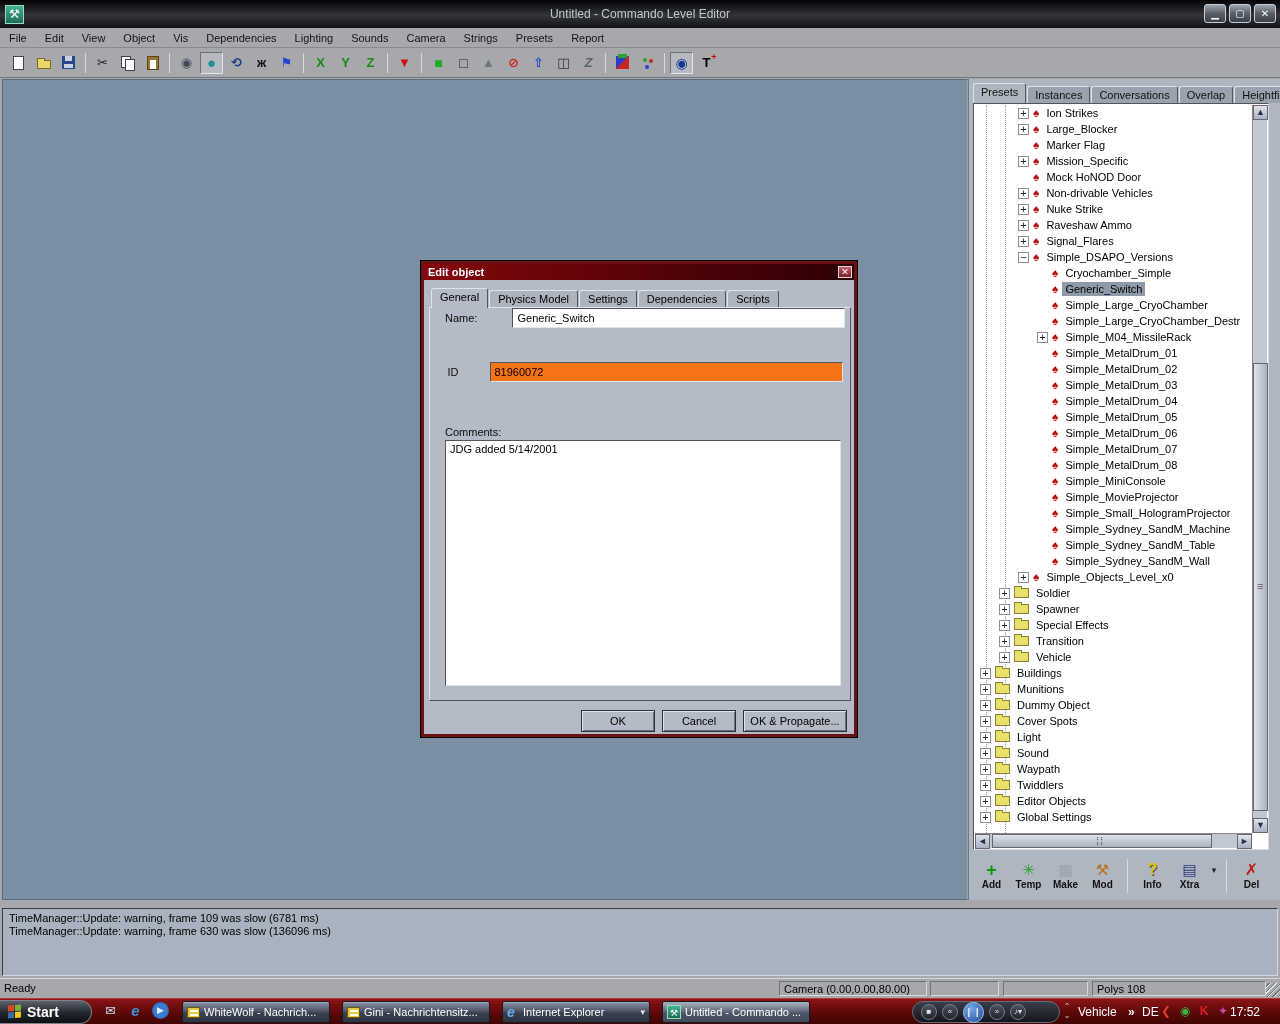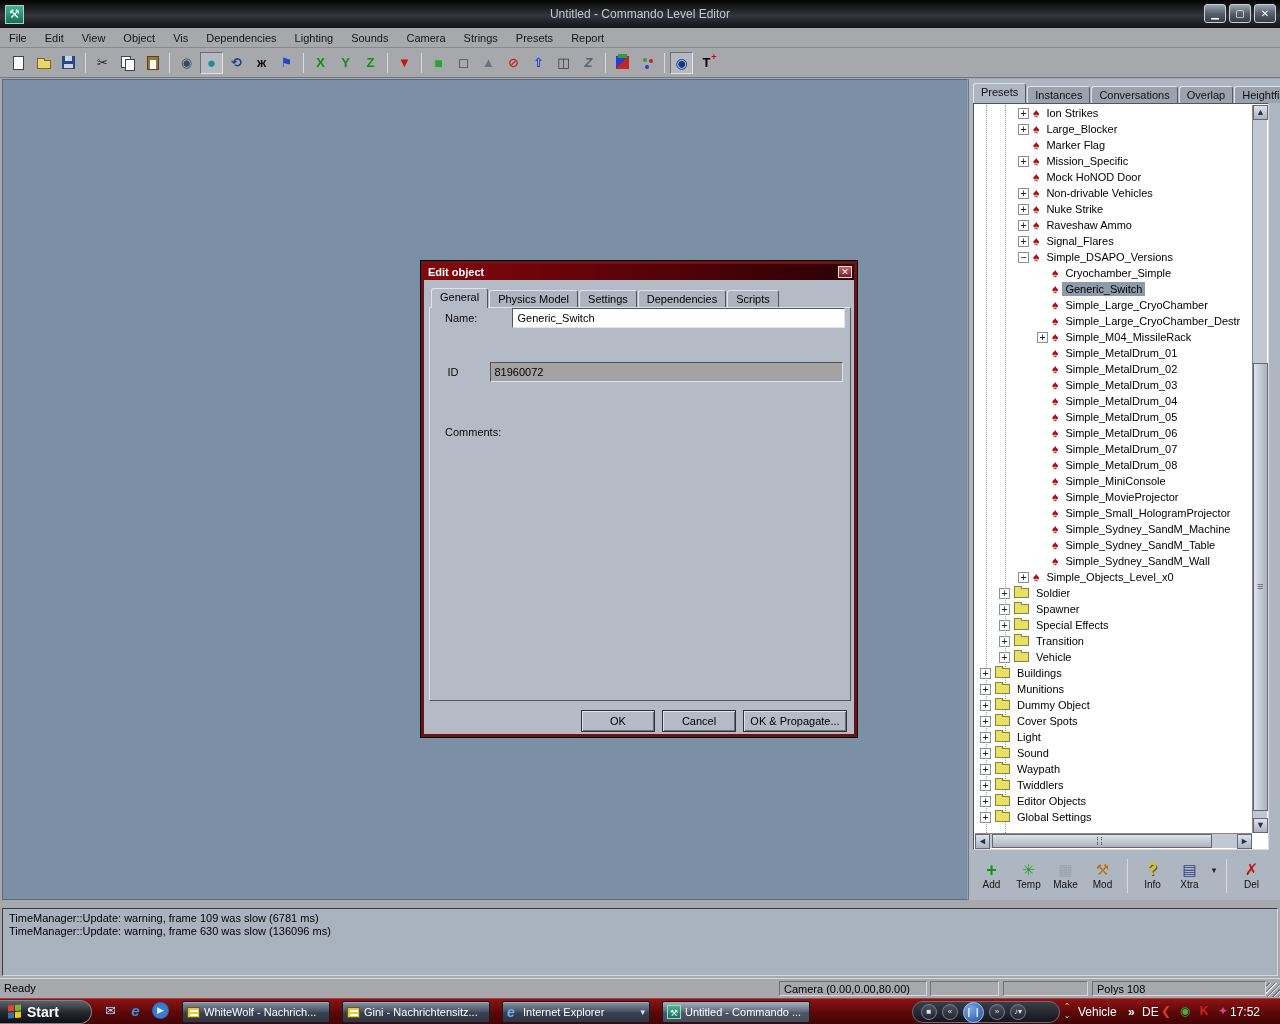--- a/index.html
+++ b/index.html
@@ -62,36 +62,36 @@
 .sarrow{position:absolute;left:0;width:15px;height:15px;background:linear-gradient(#dfe3ea,#aab2bf);border:1px solid #667;color:#234;font-size:9px;text-align:center;line-height:13px;}
 .vthumb{position:absolute;left:0;width:15px;background:linear-gradient(90deg,#dfe3ea,#aab2bf);border:1px solid #667;}
 .vthumb::after{content:"≡";position:absolute;left:3px;top:50%;margin-top:-7px;color:#556;}
 .hscroll{position:absolute;left:1px;right:16px;bottom:1px;height:15px;background:#c2c8d2;border-top:1px solid #888;}
 .harrow{position:absolute;top:0;width:15px;height:15px;background:linear-gradient(#dfe3ea,#aab2bf);border:1px solid #667;color:#234;font-size:9px;text-align:center;line-height:13px;}
 .hthumb{position:absolute;top:0;left:17px;right:40px;height:14px;background:linear-gradient(#dfe3ea,#aab2bf);border:1px solid #667;}
 .hthumb::after{content:"⁞⁞";position:absolute;left:50%;margin-left:-6px;top:0px;color:#556;letter-spacing:1px;}
 .actions{position:absolute;left:4px;top:776px;right:4px;height:42px;display:flex;align-items:center;}
 .abtn{width:37px;height:40px;display:flex;flex-direction:column;align-items:center;justify-content:center;}
 .aicon{font-size:15px;line-height:16px;font-weight:bold;}
-.albl{font-size:10px;color:#111;margin-top:1px;}
+.albl{font-size:10px;color:#111;margin-top:1px;font-weight:bold;}
 .asep{width:1px;height:34px;background:#74767c;border-right:1px solid #d8dade;margin:0 6px;}
 .adrop{width:12px;height:16px;font-size:9px;color:#222;text-align:center;line-height:16px;margin-top:-12px;}
 
 
 .dialog{position:absolute;left:420px;top:260px;width:438px;height:478px;background:#b4bac6;border:1px solid #000;box-shadow:inset 0 0 0 3px #6e1014;z-index:50;}
 .dtitle{position:absolute;left:3px;top:3px;right:3px;height:16px;background:linear-gradient(90deg,#84060c,#2c0005);color:#fff;font-size:11px;font-weight:bold;padding:2px 12px 0 4px;}
 .dclose{position:absolute;right:2px;top:2px;width:14px;height:12px;background:linear-gradient(#c6626a,#7e1b22);border:1px solid #ddd;color:#fff;font-size:9px;line-height:10px;text-align:center;font-weight:bold;}
 .dtabs{position:absolute;left:10px;top:26px;display:flex;align-items:flex-end;z-index:2;}
 .dtab{padding:2px 8px 3px 8px;margin-right:1px;background:#adb3bf;border:1px solid #50545c;border-bottom:none;border-top-color:#e0e4ea;border-left-color:#e0e4ea;border-radius:3px 3px 0 0;height:17px;}
 .dtab.active{background:#b4bac6;height:20px;position:relative;top:1px;}
 .dbody{position:absolute;left:8px;top:46px;width:422px;height:394px;border:1px solid #50545c;border-top-color:#e0e4ea;border-left-color:#e0e4ea;background:#b4bac6;}
 .frow{position:absolute;display:flex;align-items:center;}
 .flabel{font-size:11px;color:#0a0a0a;}
 .tfield{height:20px;border:1px solid #50545c;border-bottom-color:#e0e4ea;border-right-color:#e0e4ea;background:#fff;font-size:11px;padding:2px 4px;outline:none;}
-.tfield.ro{background:#a3a3a3;}
+.tfield.ro{background:#f97316;}
 .dcomments{position:absolute;left:15px;top:118px;font-size:11px;}
 .dtextarea{position:absolute;left:15px;top:132px;width:396px;height:246px;background:#fff;border:1px solid #50545c;border-bottom-color:#e0e4ea;border-right-color:#e0e4ea;font-size:11px;padding:2px 4px;resize:none;outline:none;overflow:hidden;}
 .dbuttons{position:absolute;left:0;right:10px;top:449px;display:flex;justify-content:flex-end;gap:7px;}
 .dbtn{height:22px;background:#b4bac6;border:1px solid #2e3238;box-shadow:inset 1px 1px 0 #e0e4ea,inset -1px -1px 0 #6a707a;font-size:11px;text-align:center;line-height:20px;}
 .dbtn.w1{width:74px;}.dbtn.w2{width:104px;}
 
 
 .logbox{position:absolute;left:2px;top:908px;width:1276px;height:68px;background:#a9b3bf;border:1px solid #3a3e44;border-bottom-color:#d4d8de;border-right-color:#d4d8de;padding:3px 6px;z-index:3;}
 .logline{font-size:11px;color:#000;line-height:13px;white-space:nowrap;}
 
@@ -546,20 +546,21 @@
   <div class="dbody">
     <div class="frow" style="left:15px;top:0;width:400px;gap:28px;">
       <span class="flabel" style="width:42px">Name:</span>
       <input class="tfield" style="width: 353px;" value="Generic_Switch">
     </div>
     <div class="frow" style="left:15px;top:54px;width:400px;justify-content:center;">
       <span class="flabel" style="width:42px">ID</span>
       <input class="tfield ro" style="width: 353px;" readonly="" value="81960072">
     </div>
     <div class="dcomments flabel">Comments:</div>
+    <textarea class="dtextarea" style="">JDG added 5/14/2001</textarea>
   </div>
   <div class="dbuttons" id="dbuttons">
       <div class="dbtn w1">OK</div>
       <div class="dbtn w1">Cancel</div>
       <div class="dbtn w2">OK &amp; Propagate...</div>
     </div>
 </div>
 
 <div class="logbox" id="logbox">
     <div class="logline">TimeManager::Update: warning, frame 109 was slow (6781 ms)</div>

